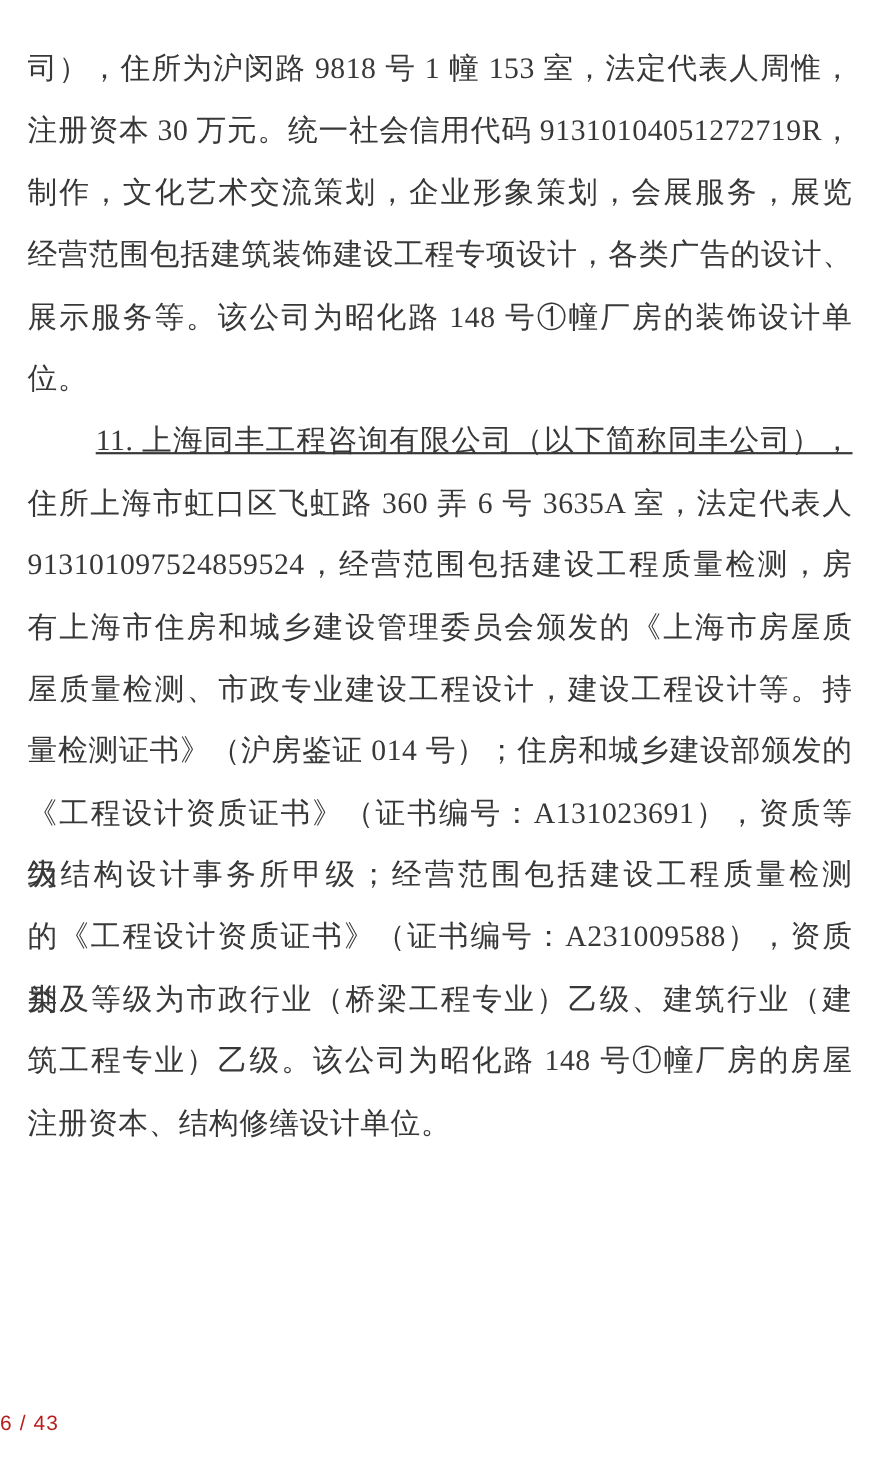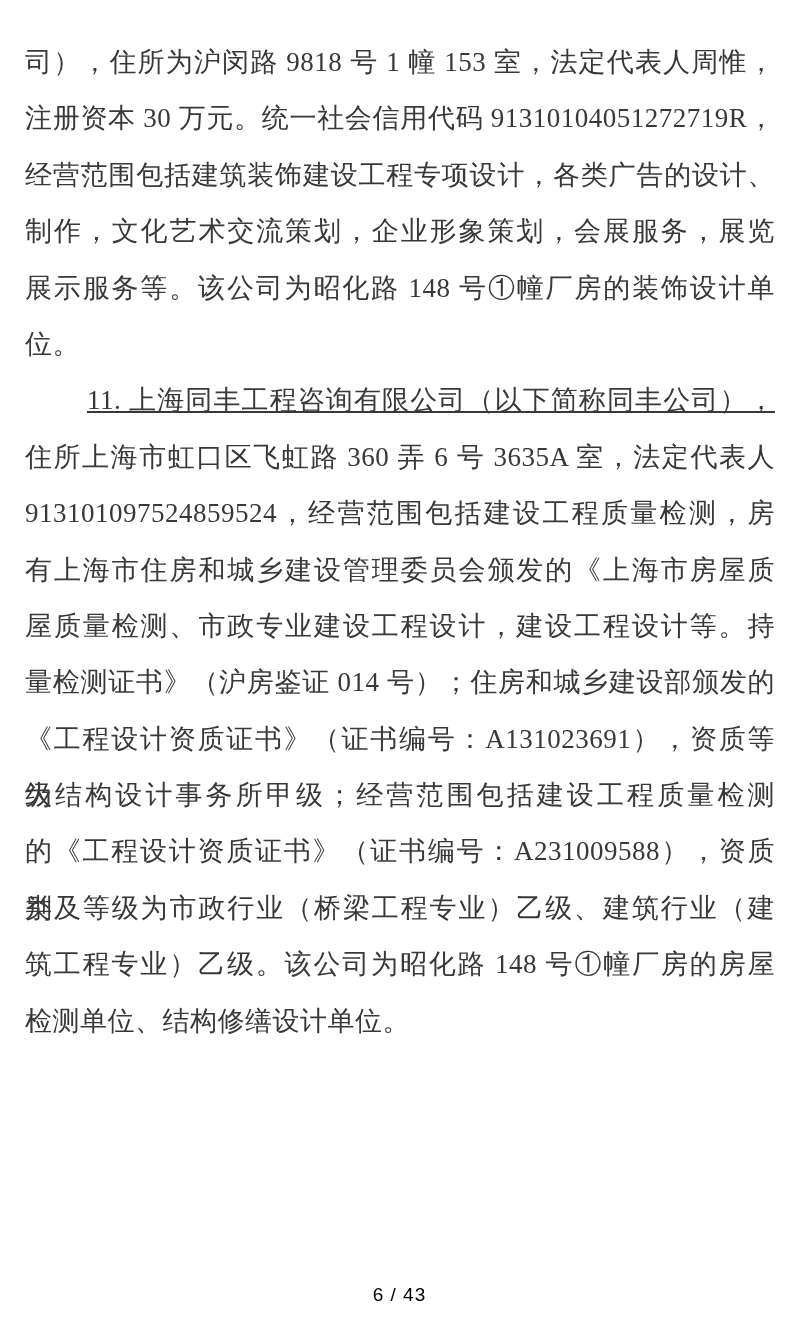--- a/index.html
+++ b/index.html
@@ -41,53 +41,52 @@
   }
   .line.indent {
     text-indent: 62px;
     text-decoration: underline;
   }
   .footer {
     position: absolute;
     top: 1284px;
     left: 0;
     width: 799px;
-    text-align: center;
     font-family: "Liberation Sans", "DejaVu Sans", sans-serif;
     font-size: 19px;
-    color: #000000;
+    color: #b91c1c;
     letter-spacing: 1px;
   }
 </style>
 </head>
 <body>
 
 <div class="page">
   <div class="content">
 
     <div>
       <div class="line">司），住所为沪闵路 9818 号 1 幢 153 室，法定代表人周惟，</div>
       <div class="line">注册资本 30 万元。统一社会信用代码 91310104051272719R，</div>
+      <div class="line">制作，文化艺术交流策划，企业形象策划，会展服务，展览</div>
       <div class="line">经营范围包括建筑装饰建设工程专项设计，各类广告的设计、</div>
-      <div class="line">制作，文化艺术交流策划，企业形象策划，会展服务，展览</div>
       <div class="line">展示服务等。该公司为昭化路 148 号①幢厂房的装饰设计单</div>
       <div class="line para-end">位。</div>
     </div>
 
     <div>
       <div class="line indent">11. 上海同丰工程咨询有限公司（以下简称同丰公司），</div>
       <div class="line">住所上海市虹口区飞虹路 360 弄 6 号 3635A 室，法定代表人</div>
       <div class="line">913101097524859524，经营范围包括建设工程质量检测，房</div>
       <div class="line">有上海市住房和城乡建设管理委员会颁发的《上海市房屋质</div>
       <div class="line">屋质量检测、市政专业建设工程设计，建设工程设计等。持</div>
       <div class="line">量检测证书》（沪房鉴证 014 号）；住房和城乡建设部颁发的</div>
       <div class="line">《工程设计资质证书》（证书编号：A131023691），资质等级</div>
       <div class="line">为结构设计事务所甲级；经营范围包括建设工程质量检测</div>
       <div class="line">的《工程设计资质证书》（证书编号：A231009588），资质类</div>
       <div class="line">别及等级为市政行业（桥梁工程专业）乙级、建筑行业（建</div>
       <div class="line">筑工程专业）乙级。该公司为昭化路 148 号①幢厂房的房屋</div>
-      <div class="line para-end">检测单位、结构修缮设计单位。</div>
+      <div class="line para-end">注册资本、结构修缮设计单位。</div>
     </div>
 
   </div>
 
   <div class="footer">6 / 43</div>
 </div>
 
 </body></html>

